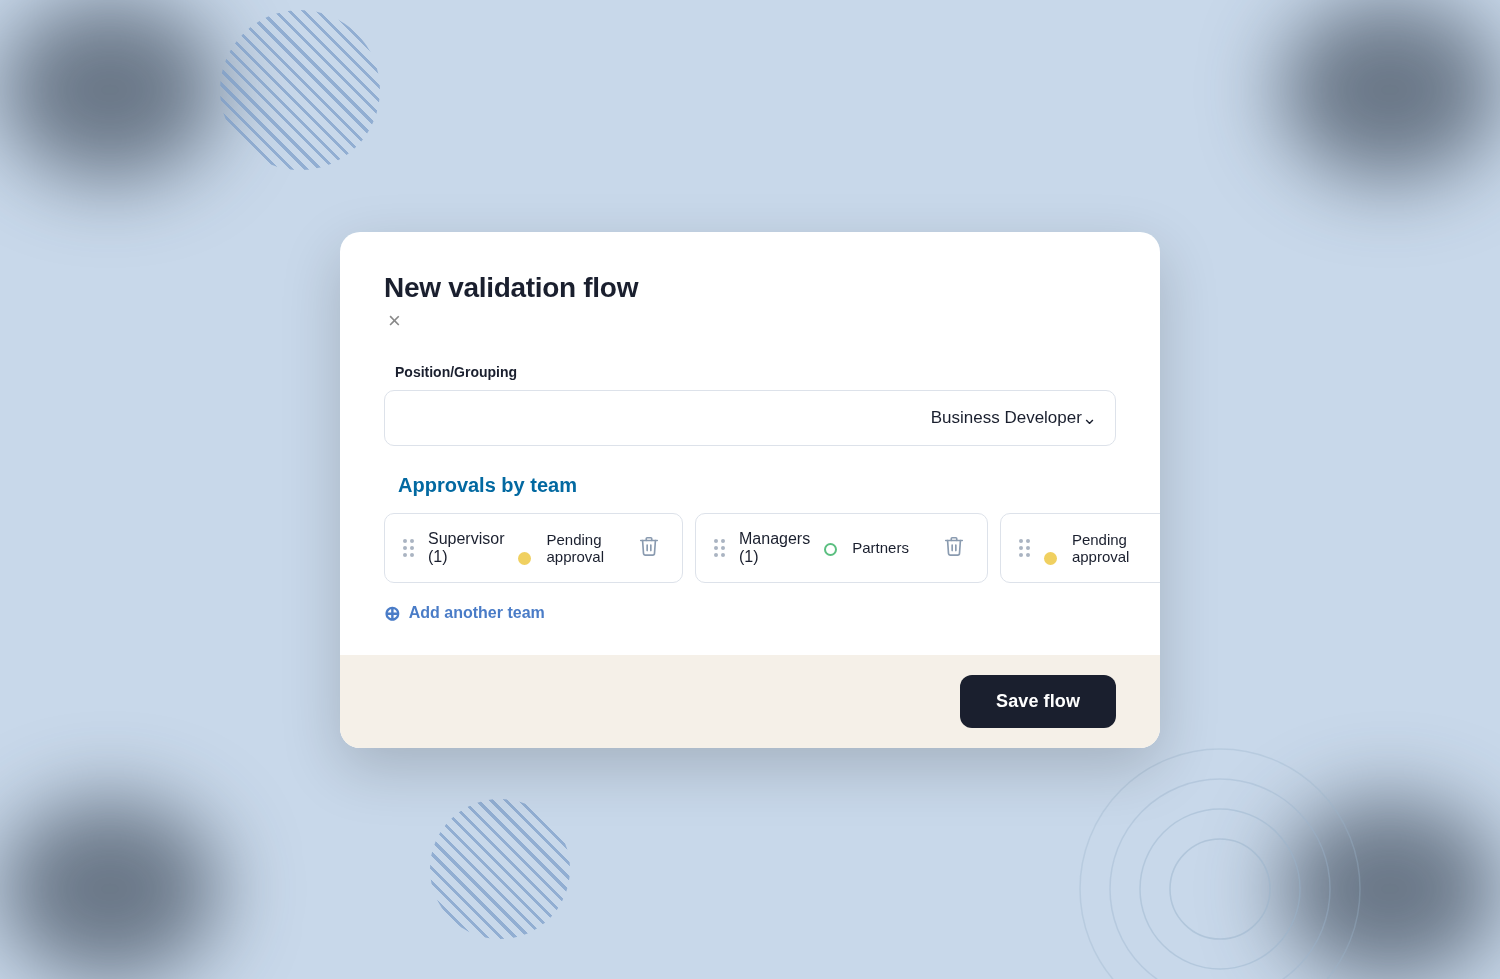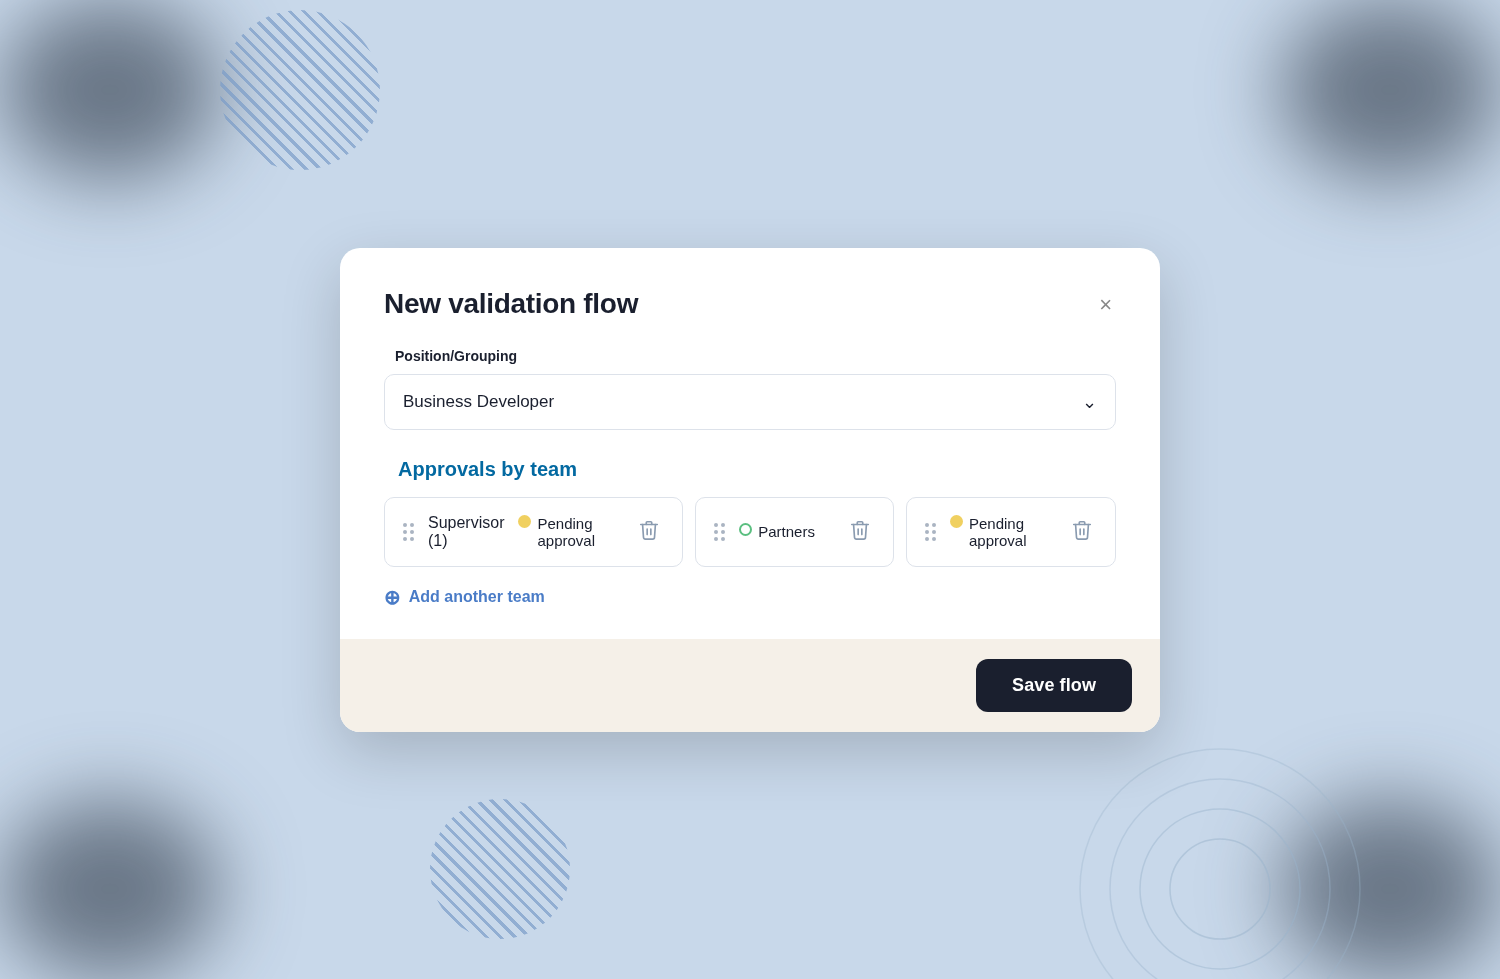--- a/index.html
+++ b/index.html
@@ -98,20 +98,21 @@
 
     .modal-body {
       padding: 40px 44px 0 44px;
     }
 
     .modal-header {
       display: flex;
       align-items: flex-start;
       justify-content: space-between;
       margin-bottom: 28px;
+      flex-direction: column;
     }
 
     .modal-title {
       font-size: 28px;
       font-weight: 700;
       color: #1a1f2e;
       letter-spacing: -0.3px;
     }
 
     .close-btn {
@@ -134,21 +135,21 @@
     }
 
     
     .dropdown {
       width: 100%;
       border: 1.5px solid #dde2ea;
       border-radius: 10px;
       padding: 16px 18px;
       display: flex;
       align-items: center;
-      justify-content: space-between;
+      justify-content: flex-end;
       cursor: pointer;
       background: #fff;
       margin-bottom: 28px;
     }
 
     .dropdown-value {
       font-size: 17px;
       color: #1a1f2e;
       font-weight: 400;
     }
@@ -205,22 +206,22 @@
 
     .approval-name {
       font-size: 16px;
       font-weight: 500;
       color: #1a1f2e;
       flex: 1;
     }
 
     .approval-status {
       display: flex;
-      align-items: flex-start;
-      gap: 6px;
+      align-items: flex-end;
+      gap: 15px;
       font-size: 15px;
       color: #1a1f2e;
       margin-right: 16px;
     }
 
     .status-dot {
       width: 13px;
       height: 13px;
       border-radius: 50%;
       flex-shrink: 0;
@@ -267,21 +268,21 @@
 
     .add-icon {
       font-size: 20px;
       color: #4a7cc7;
       line-height: 1;
     }
 
     
     .modal-footer {
       background: #f5f0e8;
-      padding: 20px 28px;
+      padding: 20px 44px;
       display: flex;
       justify-content: flex-end;
     }
 
     .save-btn {
       background: #1a1f2e;
       color: #ffffff;
       border: none;
       border-radius: 12px;
       padding: 16px 36px;
@@ -371,20 +372,21 @@
             </div>
             <div class="drag-row">
               <div class="drag-dot"></div>
               <div class="drag-dot"></div>
             </div>
             <div class="drag-row">
               <div class="drag-dot"></div>
               <div class="drag-dot"></div>
             </div>
           </div>
+          <span class="approval-name">Managers (1)</span>
           <div class="approval-status">
             <div class="status-dot approved"></div>
             <span>Partners</span>
           </div>
           <button class="delete-btn">
             <svg width="22" height="22" viewBox="0 0 24 24" fill="none" stroke="currentColor" stroke-width="1.8" stroke-linecap="round" stroke-linejoin="round">
               <polyline points="3 6 5 6 21 6"></polyline>
               <path d="M19 6l-1 14a2 2 0 01-2 2H8a2 2 0 01-2-2L5 6"></path>
               <path d="M10 11v6"></path>
               <path d="M14 11v6"></path>

